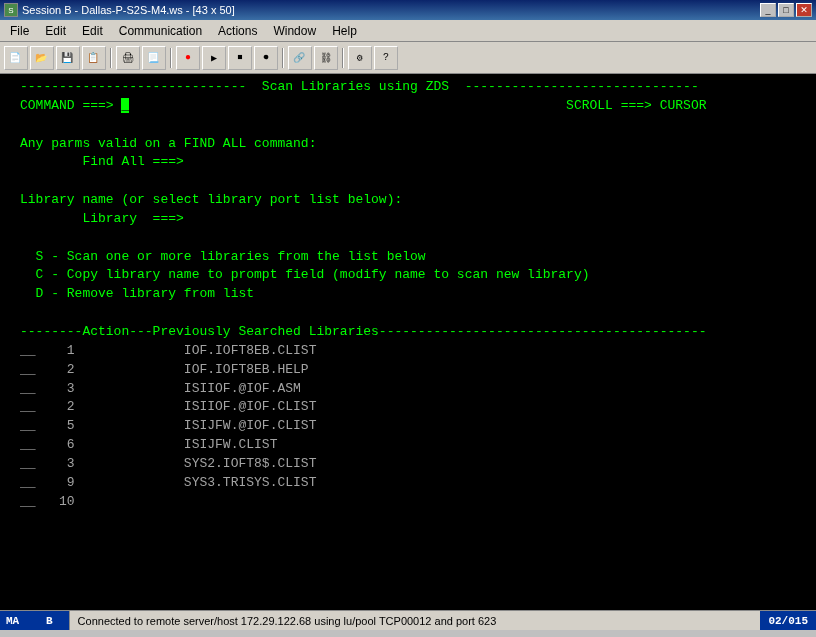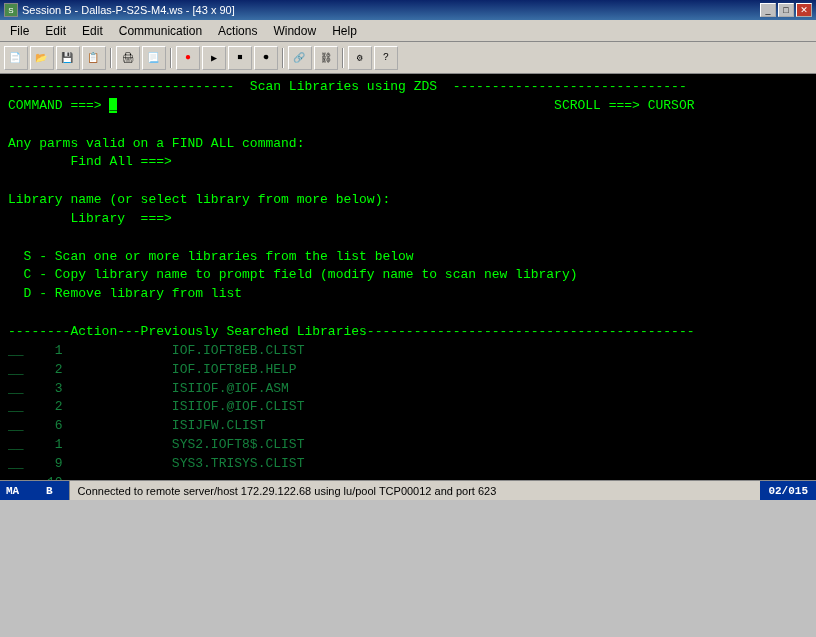--- a/index.html
+++ b/index.html
@@ -105,33 +105,33 @@
       height: 20px;
       background: #888;
       margin: 0 2px;
       border-right: 1px solid #fff;
     }
 
     
     .terminal {
       background: #000000;
       color: #00ff00;
-      padding: 4px 8px;
-      height: 406px;
+      padding: 4px 20px;
+      height: 536px;
       overflow: hidden;
       font-family: 'Courier New', Courier, monospace;
       font-size: 13px;
       line-height: 1.45;
     }
     .term-line {
       white-space: pre;
       line-height: 1.45;
     }
     .bright { color: #00ff00; }
-    .green { color: #15803d; }
+    .green { color: #a3a3a3; }
 
     
     .status-bar {
       background: #d4d0c8;
       height: 20px;
       display: flex;
       align-items: center;
       border-top: 1px solid #888;
     }
     .status-left {
@@ -177,21 +177,21 @@
       background: #00ff00;
       color: #000000;
     }
   </style>
 </head>
 <body>
 
 <div class="title-bar">
   <div class="title-bar-left">
     <div class="title-bar-icon">S</div>
-    <span>Session B - Dallas-P-S2S-M4.ws - [43 x 90]</span>
+    <span>Session B - Dallas-P-S2S-M4.ws - [43 x 50]</span>
   </div>
   <div class="title-bar-buttons">
     <div class="title-btn">_</div>
     <div class="title-btn">□</div>
     <div class="title-btn close">✕</div>
   </div>
 </div>
 
 <div class="menu-bar">
   <div class="menu-item">File</div>
@@ -224,34 +224,35 @@
   <div class="toolbar-btn">?</div>
 </div>
 
 <div class="terminal">
   <div class="term-line"><span class="bright">-----------------------------  Scan Libraries using ZDS  ------------------------------</span></div>
   <div class="term-line"><span class="bright">COMMAND ===&gt; </span><span class="cursor-char">_</span><span class="bright">                                                        SCROLL ===&gt; CURSOR</span></div>
   <div class="term-line"> </div>
   <div class="term-line"><span class="bright">Any parms valid on a FIND ALL command:</span></div>
   <div class="term-line"><span class="bright">        Find All ===&gt;</span></div>
   <div class="term-line"> </div>
-  <div class="term-line"><span class="bright">Library name (or select library from more below):</span></div>
+  <div class="term-line"><span class="bright">Library name (or select library port list below):</span></div>
   <div class="term-line"><span class="bright">        Library  ===&gt;</span></div>
   <div class="term-line"> </div>
   <div class="term-line"><span class="bright">  S - Scan one or more libraries from the list below</span></div>
   <div class="term-line"><span class="bright">  C - Copy library name to prompt field (modify name to scan new library)</span></div>
   <div class="term-line"><span class="bright">  D - Remove library from list</span></div>
   <div class="term-line"> </div>
   <div class="term-line"><span class="bright">--------Action---Previously Searched Libraries------------------------------------------</span></div>
   <div class="term-line"><span class="green">__    1              IOF.IOFT8EB.CLIST</span></div>
   <div class="term-line"><span class="green">__    2              IOF.IOFT8EB.HELP</span></div>
   <div class="term-line"><span class="green">__    3              ISIIOF.@IOF.ASM</span></div>
   <div class="term-line"><span class="green">__    2              ISIIOF.@IOF.CLIST</span></div>
+  <div class="term-line"><span class="green">__    5              ISIJFW.@IOF.CLIST</span></div>
   <div class="term-line"><span class="green">__    6              ISIJFW.CLIST</span></div>
-  <div class="term-line"><span class="green">__    1              SYS2.IOFT8$.CLIST</span></div>
+  <div class="term-line"><span class="green">__    3              SYS2.IOFT8$.CLIST</span></div>
   <div class="term-line"><span class="green">__    9              SYS3.TRISYS.CLIST</span></div>
   <div class="term-line"><span class="green">__   10</span></div>
 </div>
 
 <div class="status-bar">
   <div class="status-left">
     <span>MA</span>
   </div>
   <div class="status-tab">
     <span>B</span>

